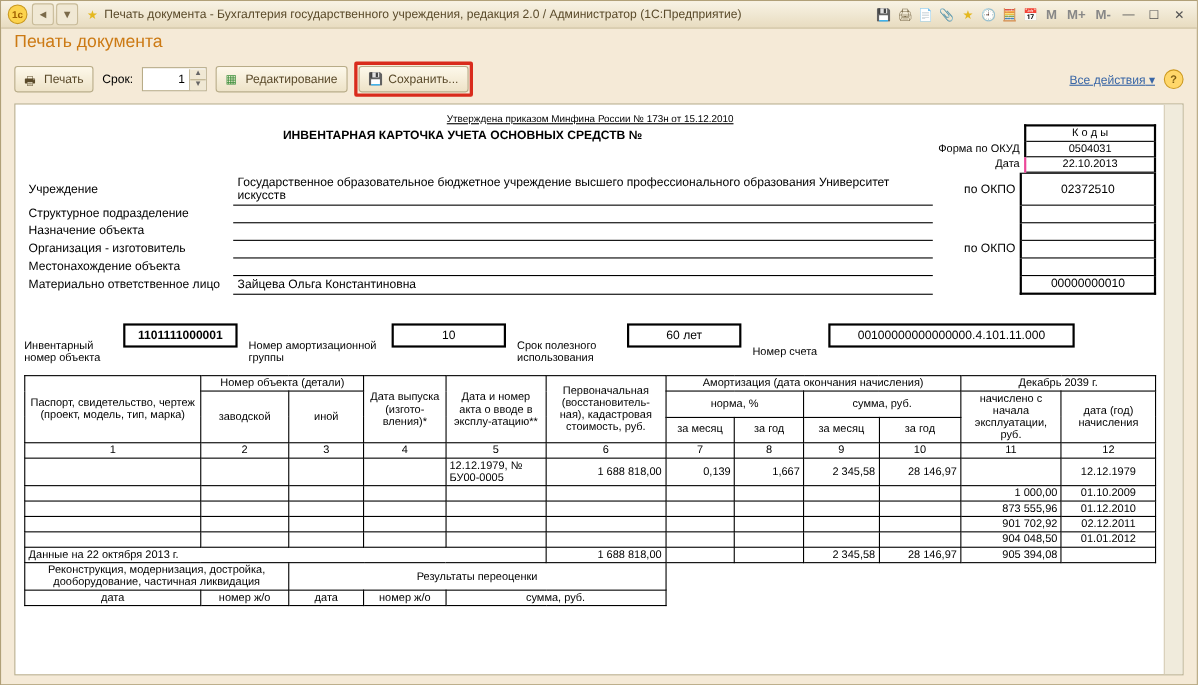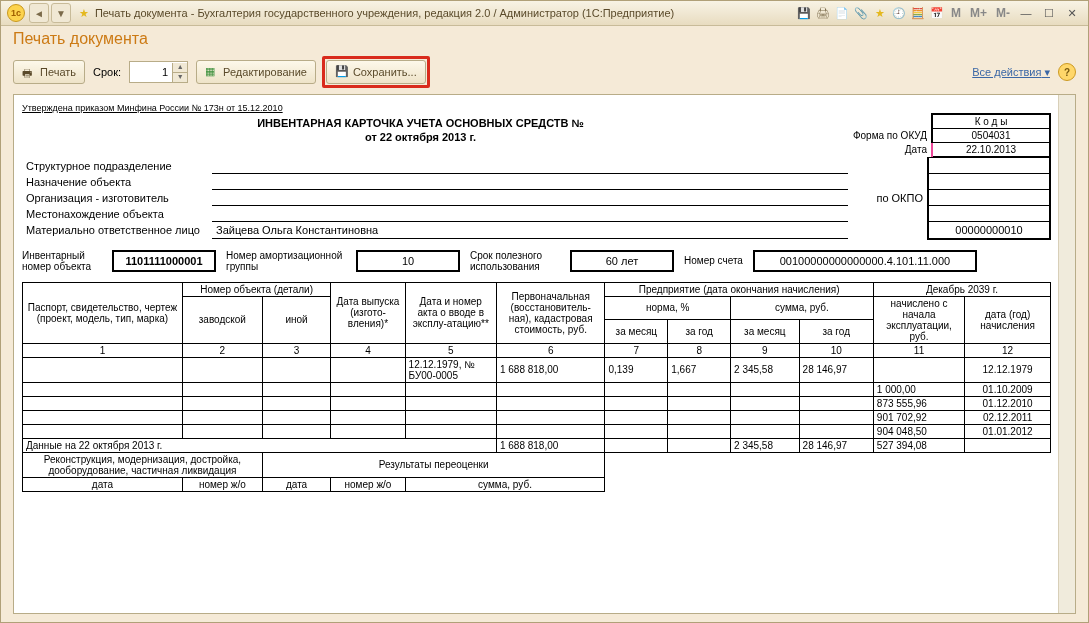--- a/index.html
+++ b/index.html
@@ -25,38 +25,38 @@
   .spin .arrows div+div{border-top:1px solid #b8ac88;}
   .hlred{border:3px solid #d92b1c;padding:1px;border-radius:2px;margin-left:-2px;}
   .spacer{flex:1;}
   .link{color:#3a67a6;text-decoration:underline;cursor:pointer;}
   .help{width:16px;height:16px;border-radius:50%;background:#ffd76a;border:1px solid #cc9a22;display:flex;align-items:center;justify-content:center;color:#7a5a10;font-weight:bold;font-size:10px;}
 
   .page-wrap{flex:1;margin:0 12px 8px;background:#fff;border:1px solid #b8ac88;overflow:auto;padding:8px 8px 8px 8px;position:relative;}
   .page-wrap .vscroll{position:absolute;right:0;top:0;bottom:0;width:16px;background:#f0ebdc;border-left:1px solid #d8cfb8;}
 
   .doc{color:#000;margin-right:16px;}
-  .approve{font-size:9px;text-align:left;text-decoration:underline;}
+  .approve{font-size:9px;text-align:center;text-decoration:underline;}
   .dtitle{text-align:center;font-weight:bold;margin:4px 0 2px;}
   .ddate{text-align:center;font-weight:bold;margin-bottom:4px;}
   .hg-label{padding:2px 4px;border-bottom:0px;}
   .hg-value{border-bottom:1px solid #000;padding:2px 4px;}
   .hg-rl{text-align:right;padding:1px 4px;}
   .hg-code{border:1px solid #000;text-align:center;padding:1px 2px;}
 
   .boxrow{display:flex;align-items:center;gap:10px;margin:10px 0;}
-  .lbl2{font-size:10px;line-height:11px;}
+  .lbl2{font-size:10px;line-height:11px;margin-top:31px;}
   .valbox{border:2px solid #000;padding:3px 10px;min-width:80px;text-align:center;font-size:11px;}
   .valbox.wide{min-width:200px;}
 
   table.data{border-collapse:collapse;width:100%;table-layout:fixed;font-size:10px;}
   table.data td,table.data th{border:1px solid #000;padding:1px 3px;vertical-align:middle;}
   table.data th{font-weight:normal;text-align:center;}
   .tr-nums td{text-align:center;}
-  table.data td.num{text-align:left;}
+  table.data td.num{text-align:right;}
   table.data td.cen{text-align:center;}
 </style>
 </head>
 <body>
 
 <div class="window">
 
   <div class="titlebar">
     <span class="tb-icon">1c</span>
     <div class="tb-nav">
@@ -113,21 +113,20 @@
     <div class="help">?</div>
   </div>
 
   <div class="page-wrap">
     <div class="doc">
       <div class="approve">Утверждена приказом Минфина России  № 173н от 15.12.2010</div>
 
       <div style="display:flex;">
         <div style="flex:1;">
           <div class="dtitle">ИНВЕНТАРНАЯ КАРТОЧКА УЧЕТА ОСНОВНЫХ СРЕДСТВ  №</div>
-          <div class="ddate">от 22 октября 2013 г.</div>
         </div>
         <div style="width:232px;">
           <table style="border-collapse:collapse;width:100%;font-size:10px;">
             <tbody>
                 <tr>
                   <td style="width:110px;"></td>
                   <td class="hg-code" style="border:2px solid #000;border-bottom:1px solid #000;margin-top:30px;">К о д ы</td>
                 </tr>
             <tr>
                   <td class="hg-rl">Форма по ОКУД</td>
@@ -143,20 +142,26 @@
       </div>
 
       <table style="border-collapse:collapse;width:100%;font-size:11px;">
         <colgroup>
             <col style="width:190px;">
             <col>
             <col style="width:80px;">
             <col style="width:122px;">
           </colgroup>
         <tbody>
+            <tr>
+          <td class="hg-label">Учреждение</td>
+          <td class="hg-value">Государственное образовательное бюджетное учреждение высшего профессионального образования  Университет искусств</td>
+          <td class="hg-rl">по ОКПО</td>
+          <td class="hg-code" style="border-left:2px solid #000;border-right:2px solid #000;height:24px;">02372510</td>
+        </tr>
         <tr>
           <td class="hg-label">Структурное подразделение</td>
           <td class="hg-value"></td>
           <td></td>
           <td class="hg-code" style="border-left:2px solid #000;border-right:2px solid #000;">&nbsp;</td>
         </tr>
         <tr>
           <td class="hg-label">Назначение объекта</td>
           <td class="hg-value"></td>
           <td></td>
@@ -209,21 +214,21 @@
           <col style="width:80px;">
             <col style="width:75px;">
         </colgroup>
         <tbody>
             <tr>
           <th rowspan="3">Паспорт, свидетельство, чертеж (проект, модель, тип, марка)</th>
           <th colspan="2">Номер объекта (детали)</th>
           <th rowspan="3">Дата выпуска (изгото-вления)*</th>
           <th rowspan="3">Дата и номер акта о вводе в эксплу-атацию**</th>
           <th rowspan="3">Первоначальная (восстановитель-ная), кадастровая стоимость, руб.</th>
-          <th colspan="4">Предприятие       (дата окончания начисления)</th>
+          <th colspan="4">Амортизация       (дата окончания начисления)</th>
           <th colspan="2">Декабрь 2039 г.</th>
         </tr>
         <tr>
           <th rowspan="2">заводской</th>
           <th rowspan="2">иной</th>
           <th colspan="2">норма, %</th>
           <th colspan="2">сумма, руб.</th>
           <th rowspan="2">начислено с начала эксплуатации, руб.</th>
           <th rowspan="2">дата (год) начисления</th>
         </tr>
@@ -317,21 +322,21 @@
               <td class="num">904 048,50</td>
               <td class="cen">01.01.2012</td>
             </tr>
         <tr>
           <td colspan="5">Данные на 22 октября 2013 г.</td>
           <td class="num">1 688 818,00</td>
           <td></td>
               <td></td>
           <td class="num">2 345,58</td>
           <td class="num">28 146,97</td>
-          <td class="num">527 394,08</td>
+          <td class="num">905 394,08</td>
           <td></td>
         </tr>
 
         <tr>
           <td colspan="2" rowspan="1" class="cen" style="font-size:10px;">Реконструкция, модернизация, достройка, дооборудование, частичная ликвидация</td>
           <td colspan="4" class="cen">Результаты переоценки</td>
           <td colspan="6" style="border:none;border-left:1px solid #000;"></td>
         </tr>
         <tr>
           <td class="cen" style="width:50%;">дата</td>

